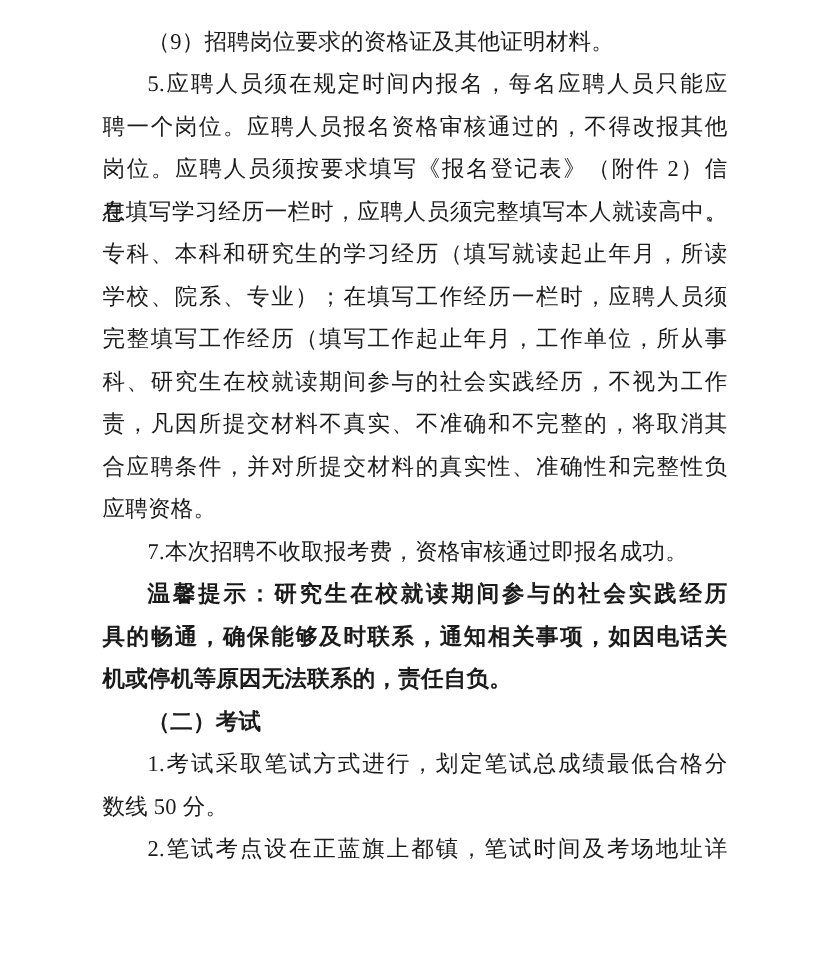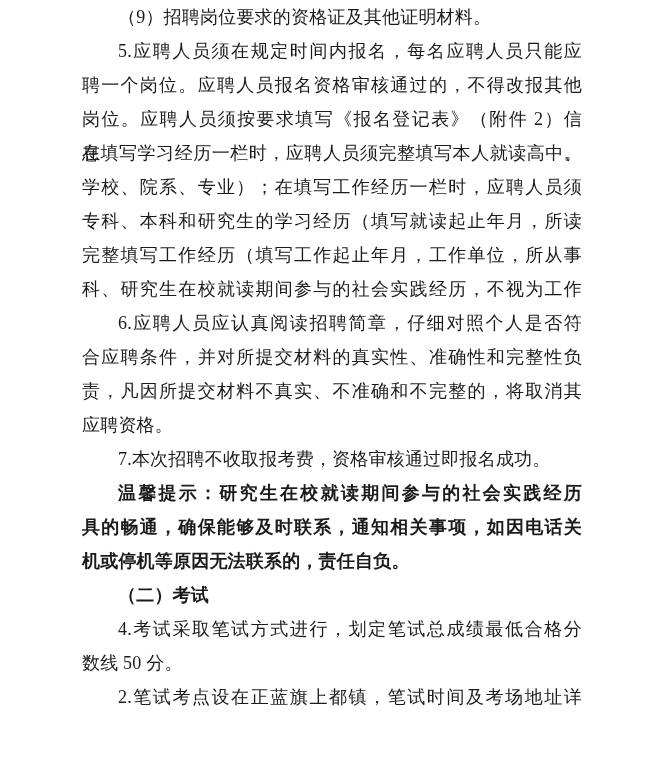--- a/index.html
+++ b/index.html
@@ -12,21 +12,21 @@
     width: 663px;
     height: 782px;
     background: #ffffff;
     font-family: "Liberation Serif", "DejaVu Serif", serif;
     color: #1b1b1b;
     overflow: hidden;
   }
   .textblock {
     position: absolute;
     left: 82px;
-    top: 0;
+    top: 16px;
     width: 500px;
   }
   .line {
     height: 34px;
     line-height: 34px;
     font-size: 18px;
     letter-spacing: 0.2px;
     white-space: nowrap;
   }
   .just {
@@ -44,30 +44,29 @@
 </head>
 <body>
 
 <div class="page">
   <div class="textblock">
     <div class="line indent">（9）招聘岗位要求的资格证及其他证明材料。</div>
     <div class="line indent just">5.应聘人员须在规定时间内报名，每名应聘人员只能应</div>
     <div class="line just">聘一个岗位。应聘人员报名资格审核通过的，不得改报其他</div>
     <div class="line just">岗位。应聘人员须按要求填写《报名登记表》（附件 2）信息。</div>
     <div class="line just">在填写学习经历一栏时，应聘人员须完整填写本人就读高中、</div>
+    <div class="line just">专科、本科和研究生的学习经历（填写就读起止年月，所读</div>
     <div class="line just">学校、院系、专业）；在填写工作经历一栏时，应聘人员须</div>
-    <div class="line just">专科、本科和研究生的学习经历（填写就读起止年月，所读</div>
     <div class="line just">完整填写工作经历（填写工作起止年月，工作单位，所从事</div>
     <div class="line just">科、研究生在校就读期间参与的社会实践经历，不视为工作</div>
-    <div class="line indent just">6.应聘人员应认真阅读招聘简章，仔细对照个人是否符</div>
+    <div class="line just">责，凡因所提交材料不真实、不准确和不完整的，将取消其</div>
     <div class="line just">合应聘条件，并对所提交材料的真实性、准确性和完整性负</div>
-    <div class="line just">责，凡因所提交材料不真实、不准确和不完整的，将取消其</div>
     <div class="line">应聘资格。</div>
     <div class="line indent">7.本次招聘不收取报考费，资格审核通过即报名成功。</div>
     <div class="line indent just bold">温馨提示：研究生在校就读期间参与的社会实践经历</div>
     <div class="line just bold">具的畅通，确保能够及时联系，通知相关事项，如因电话关</div>
     <div class="line bold">机或停机等原因无法联系的，责任自负。</div>
     <div class="line indent bold">（二）考试</div>
-    <div class="line indent just">4.考试采取笔试方式进行，划定笔试总成绩最低合格分</div>
+    <div class="line indent just">1.考试采取笔试方式进行，划定笔试总成绩最低合格分</div>
     <div class="line">数线 50 分。</div>
     <div class="line indent just">2.笔试考点设在正蓝旗上都镇，笔试时间及考场地址详</div>
   </div>
 </div>
 
 </body></html>

